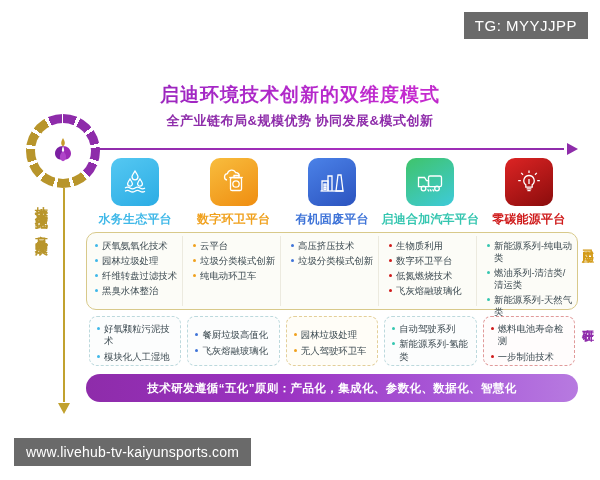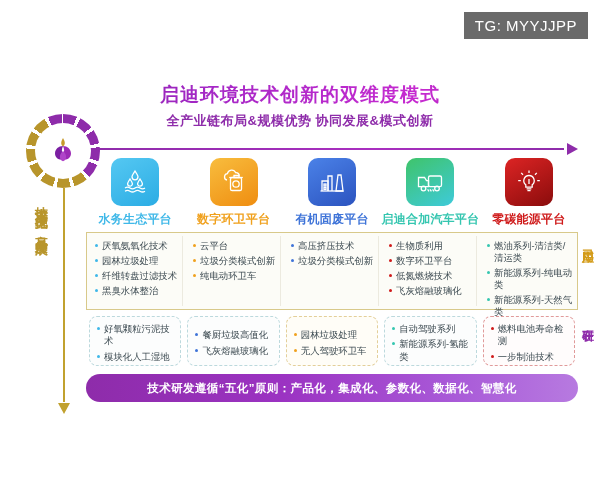--- a/index.html
+++ b/index.html
@@ -111,21 +111,21 @@
   .tile svg{display:block;}
   .col-name{
     margin-top:5px;font-size:12px;font-weight:bold;
     white-space:nowrap;letter-spacing:.2px;font-family:Liberation Mono, monospace;
   }
 
   
   .row{position:absolute;left:86px;width:492px;display:flex;box-sizing:border-box;}
   .row-applied{
     top:232px;height:78px;
-    border:1.3px solid #d8c98a;border-radius:0;
+    border:1.3px solid #d8c98a;border-radius:10px;
     background:#fcfcf7;
   }
   .row-research{
     top:316px;height:50px;
     display:flex;gap:0;
   }
   .cell{
     flex:1;box-sizing:border-box;
     padding:7px 4px 4px 8px;
     display:flex;flex-direction:column;gap:3px;
@@ -333,25 +333,25 @@
         </div>
       <div class="item">
         <span class="dot" style="background:#cf1a1a"></span>
         <span class="txt" style="color:#3d4b52">飞灰熔融玻璃化</span>
         </div>
     </div>
 
     <div class="cell">
       <div class="item">
         <span class="dot" style="background:#35c6b0"></span>
+        <span class="txt" style="color:#3d4b52">新能源系列-纯电动类</span>
+        </div>
+      <div class="item">
+        <span class="dot" style="background:#35c6b0"></span>
         <span class="txt" style="color:#3d4b52;white-space:normal;max-width:76px;display:inline-block">燃油系列-清洁类/清运类</span>
-        </div>
-      <div class="item">
-        <span class="dot" style="background:#35c6b0"></span>
-        <span class="txt" style="color:#3d4b52">新能源系列-纯电动类</span>
         </div>
       <div class="item">
         <span class="dot" style="background:#35c6b0"></span>
         <span class="txt" style="color:#3d4b52">新能源系列-天然气类</span>
         </div>
     </div>
   </div>
 
   <div class="vdiv" style="left:182px"></div>
   <div class="vdiv" style="left:280px"></div>
@@ -414,14 +414,15 @@
         <span class="txt" style="color:#3d4b52">一步制油技术</span>
         </div>
     </div>
   </div>
 
   <div class="stage-label stage-applied">已应用</div>
   <div class="stage-label stage-research">在研</div>
 
   <div class="banner">技术研发遵循“五化”原则：产品化，集成化、参数化、数据化、智慧化</div>
 
+  <div class="url-tag">www.livehub-tv-kaiyunsports.com</div>
 
 </div>
 
 </body></html>

